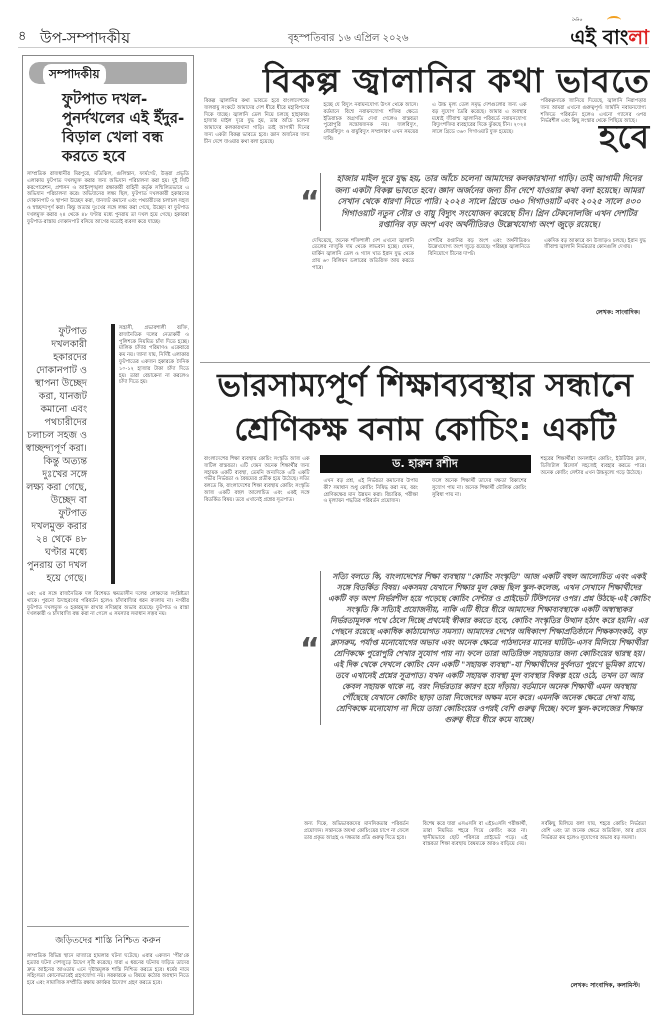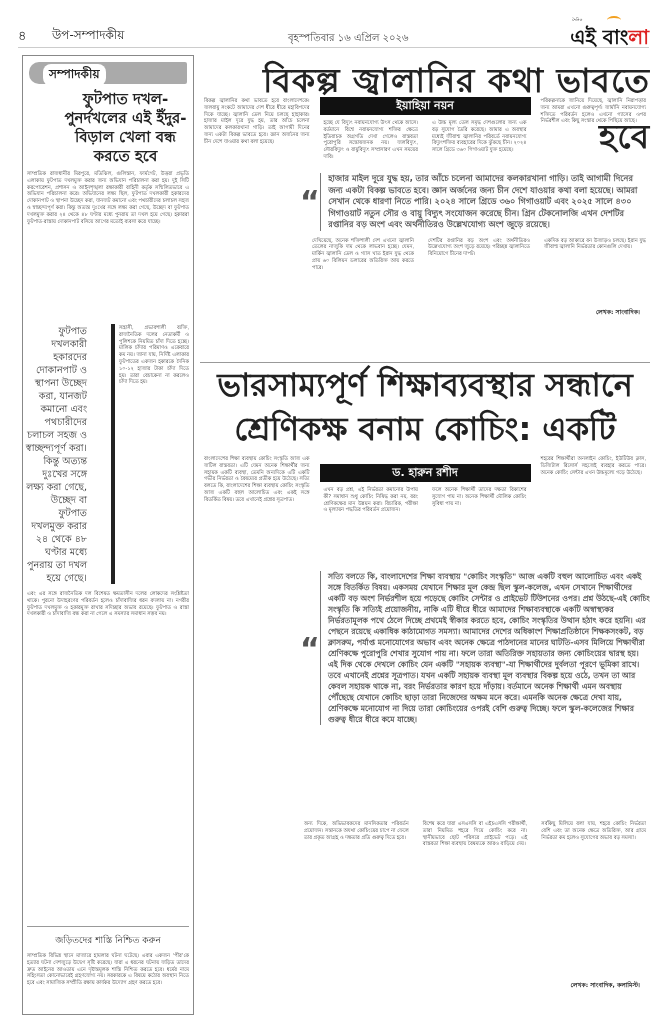--- a/index.html
+++ b/index.html
@@ -1,47 +1,47 @@
 <!DOCTYPE html>
 <html><head>
 <meta charset="utf-8">
 <style>
   * { box-sizing: border-box; margin: 0; padding: 0; }
   body { width: 667px; height: 1024px; background: #fff; font-family: "DejaVu Sans", sans-serif; color: #222; overflow: hidden; position: relative; }
   .masthead { position: absolute; left: 18px; right: 18px; top: 22px; height: 26px; border-bottom: 1px solid #ccc; }
   .page-no { position: absolute; left: 0; top: 4px; font-size: 13px; }
-  .section { position: absolute; left: 34px; top: 4px; font-size: 12px; }
+  .section { position: absolute; left: 22px; top: 4px; font-size: 15px; font-family: Liberation Serif, serif; }
   .date { position: absolute; left: 270px; top: 8px; font-size: 10px; color: #444; }
   .logo { position: absolute; right: 0; top: 0; font-size: 20px; font-weight: bold; color: #111; }
   .logo .tag { position: absolute; left: 2px; top: -5px; font-size: 4px; font-weight: normal; }
   .logo .red { color: #d22; }
   .logo .arc { position: absolute; right: 28px; top: -6px; width: 14px; height: 8px; border-top: 2px solid #f2a020; border-radius: 50% 50% 0 0; }
 
   .left { position: absolute; left: 22px; top: 55px; width: 172px; height: 960px; border: 1px solid #888; }
   .ed-banner { margin: 6px 6px 0 6px; height: 22px; background: #aaa; border-radius: 10px 2px 2px 10px; position: relative; text-align: center; }
   .ed-banner .lbl { position: absolute; left: 14px; top: 2px; background: #fff; border-radius: 8px; padding: 1px 6px; font-size: 12px; font-weight: bold; }
-  .ed-head { text-align: center; font-size: 15px; font-weight: bold; line-height: 19px; padding: 6px 4px 4px; margin-left: 35px; }
+  .ed-head { font-size: 15px; font-weight: bold; line-height: 19px; padding: 6px 4px 4px; margin-left: 35px; }
   .txt { font-size: 5px; line-height: 6.8px; color: #444; text-align: justify; padding: 0 4px; }
   .left-quote { display: flex; margin-top: 4px; }
   .left-quote .q { width: 88px; font-size: 9.5px; line-height: 13px; text-align: right; padding-right: 24px; color: #333; }
   .left-quote .bar { width: 4px; background: #222; }
   .left-quote .side { flex: 1; }
   .left-sep { border-top: 1px solid #999; margin: 6px 4px; }
   .left2-head { text-align: center; font-size: 16px; font-weight: bold; margin-top: 4px; }
   .left2-sub { text-align: center; font-size: 9px; color: #333; margin: 2px 0 4px; }
 
   .right { position: absolute; left: 200px; width: 450px; }
   .a1-head { top: 55px; font-size: 33px; font-weight: bold; text-align: right; letter-spacing: 1px; height: 42px; }
   .byline { background: #111; color: #fff; text-align: center; font-size: 11px; font-weight: bold; height: 18px; line-height: 18px; }
   .cols { display: flex; gap: 6px; }
   .col { flex: 1; }
   .pull { display: flex; align-items: center; margin: 6px 0; }
   .pull .mark { font-size: 30px; color: #555; width: 28px; text-align: center; font-weight: bold; }
   .pull .vbar { width: 2px; background: #777; align-self: stretch; margin-right: 8px; }
-  .pull .ptxt { font-size: 9.6px; line-height: 13px; font-weight: bold; color: #555; }
+  .pull .ptxt { font-size: 9.6px; line-height: 13px; font-style: italic; font-weight: bold; color: #555; text-align: center; }
   .credit { text-align: right; font-size: 6px; font-weight: bold; padding-right: 10px; }
   .a2-head { font-size: 32px; font-weight: bold; text-align: center; line-height: 44px; }
   .hr { border-top: 1px solid #999; }
 </style>
 </head>
 <body>
 
 <div class="masthead">
   <span class="page-no">৪</span>
   <span class="section">উপ-সম্পাদকীয়</span>
@@ -68,21 +68,20 @@
   <div class="left-sep"></div>
   <div class="left2-sub">জড়িতদের শাস্তি নিশ্চিত করুন</div>
   <div class="txt" style="height:170px;overflow:hidden;">সাম্প্রতিক বিভিন্ন স্থানে মাজারে হামলার ঘটনা ঘটেছে। এবার একজন ‘পীর’কে হত্যার ঘটনা দেশজুড়ে উদ্বেগ সৃষ্টি করেছে। যারা এ ধরনের ঘটনায় জড়িত তাদের দ্রুত আইনের আওতায় এনে দৃষ্টান্তমূলক শাস্তি নিশ্চিত করতে হবে। ধর্মের নামে সহিংসতা কোনোভাবেই গ্রহণযোগ্য নয়। সরকারকে এ বিষয়ে কঠোর অবস্থান নিতে হবে এবং সামাজিক সম্প্রীতি রক্ষায় কার্যকর উদ্যোগ গ্রহণ করতে হবে।</div>
 </div>
 
 <div class="right a1-head" style="top:55px;">বিকল্প জ্বালানির কথা ভাবতে হবে</div>
 <div class="right" style="top:97px;">
   <div class="cols">
     <div class="col txt" style="height:70px;overflow:hidden;">বিকল্প জ্বালানির কথা ভাবতে হবে বাংলাদেশকে। জলবায়ু সংকটে আমাদের দেশ ধীরে ধীরে মহাবিপদের দিকে যাচ্ছে। জ্বালানি তেল নিয়ে চলছে হাহাকার। হাজার মাইল দূরে যুদ্ধ হয়, তার আঁচে চলেনা আমাদের কলকারখানা গাড়ি। তাই আগামী দিনের জন্য একটা বিকল্প ভাবতে হবে। জ্ঞান অর্জনের জন্য চীন দেশে যাওয়ার কথা বলা হয়েছে।</div>
     <div class="col" style="flex:2;">
-      <div class="byline">ইয়াহিয়া নয়ন</div>
       <div class="cols" style="margin-top:4px;">
         <div class="col txt" style="height:48px;overflow:hidden;">হচ্ছে যে বিদ্যুৎ নবায়নযোগ্য উৎস থেকে আসে। বর্তমানে বিশ্বে নবায়নযোগ্য শক্তির ক্ষেত্রে ইতিবাচক অগ্রগতি দেখা গেলেও বাস্তবতা পুরোপুরি সন্তোষজনক নয়। জলবিদ্যুৎ, সৌরবিদ্যুৎ ও বায়ুবিদ্যুৎ সম্প্রসারণ এখন সময়ের দাবি।</div>
         <div class="col txt" style="height:48px;overflow:hidden;">এ উচ্চ মূল্য তেল সমৃদ্ধ দেশগুলোর জন্য এক বড় সুযোগ তৈরি করেছে। আমার এ অবস্থার মধ্যেই জীবাশ্ম জ্বালানির পরিবর্তে নবায়নযোগ্য বিদ্যুৎশক্তির ব্যবহারের দিকে ঝুঁকছে চীন। ২০২৪ সালে গ্রিডে ৩৬০ গিগাওয়াট যুক্ত হয়েছে।</div>
       </div>
     </div>
     <div class="col txt" style="height:70px;overflow:hidden;">পরিকল্পনাকে জানিয়ে দিয়েছে, জ্বালানি নিরাপত্তার জন্য আমরা এখনো গুরুত্বপূর্ণ। জার্মানি নবায়নযোগ্য শক্তিতে পরিবর্তন হলেও এখনো গ্যাসের ওপর নির্ভরশীল এবং কিছু সংস্কার থেকে পিছিয়ে আছে।</div>
   </div>
   <div class="pull" style="margin-left:100px;">
     <span class="mark">“</span>
     <span class="vbar"></span>
@@ -94,21 +93,21 @@
     <div class="col txt" style="height:70px;overflow:hidden;">দেশটির রপ্তানির বড় অংশ এবং অর্থনীতিরও উল্লেখযোগ্য অংশ জুড়ে রয়েছে। পরিচ্ছন্ন জ্বালানিতে বিনিয়োগে চীনের দাপট।</div>
     <div class="col txt" style="height:70px;overflow:hidden;">একদিক বড় আকারে বন উজাড়ও চলছে। ইরান যুদ্ধ জীবাশ্ম জ্বালানি নির্ভরতার কোনগুলি দেখায়।</div>
   </div>
   <div class="credit">লেখক: সাংবাদিক।</div>
 </div>
 
 <div class="right" style="top:362px;">
   <div class="hr"></div>
   <div class="a2-head">ভারসাম্যপূর্ণ শিক্ষাব্যবস্থার সন্ধানে</div>
   <div class="a2-head">শ্রেণিকক্ষ বনাম কোচিং: একটি</div>
-  <div class="cols" style="margin-top:4px;align-items:center;">
+  <div class="cols" style="margin-top:4px;">
     <div class="col txt" style="height:150px;overflow:hidden;">বাংলাদেশের শিক্ষা ব্যবস্থায় কোচিং সংস্কৃতি আজ এক জটিল বাস্তবতা। এটি যেমন অনেক শিক্ষার্থীর জন্য সহায়ক একটি ব্যবস্থা, তেমনি অন্যদিকে এটি একটি গভীর নির্ভরতা ও বৈষম্যের প্রতীক হয়ে উঠেছে। সত্যি বলতে কি, বাংলাদেশের শিক্ষা ব্যবস্থায় কোচিং সংস্কৃতি আজ একটি বহুল আলোচিত এবং একই সঙ্গে বিতর্কিত বিষয়। তবে এখানেই প্রশ্নের সূত্রপাত।</div>
     <div class="col" style="flex:2;">
       <div class="byline">ড. হারুন রশীদ</div>
       <div class="cols" style="margin-top:4px;">
         <div class="col txt" style="height:110px;overflow:hidden;">এখন বড় প্রশ্ন, এই নির্ভরতা কমানোর উপায় কী? সমাধান শুধু কোচিং নিষিদ্ধ করা নয়, বরং শ্রেণিকক্ষের মান উন্নয়ন করা। বিচারিক, পরীক্ষা ও মূল্যায়ন পদ্ধতির পরিবর্তন প্রয়োজন।</div>
         <div class="col txt" style="height:110px;overflow:hidden;">ফলে অনেক শিক্ষার্থী তাদের দক্ষতা বিকাশের সুযোগ পায় না। অনেক শিক্ষার্থী মৌলিক কোচিং সুবিধা পায় না।</div>
       </div>
     </div>
     <div class="col txt" style="height:150px;overflow:hidden;">শহরের শিক্ষার্থীরা অনলাইন কোচিং, ইউটিউব ক্লাস, ডিজিটাল রিসোর্স সহজেই ব্যবহার করতে পারে। অনেক কোচিং সেন্টার এখন উচ্চমূল্যে গড়ে উঠেছে।</div>
   </div>

